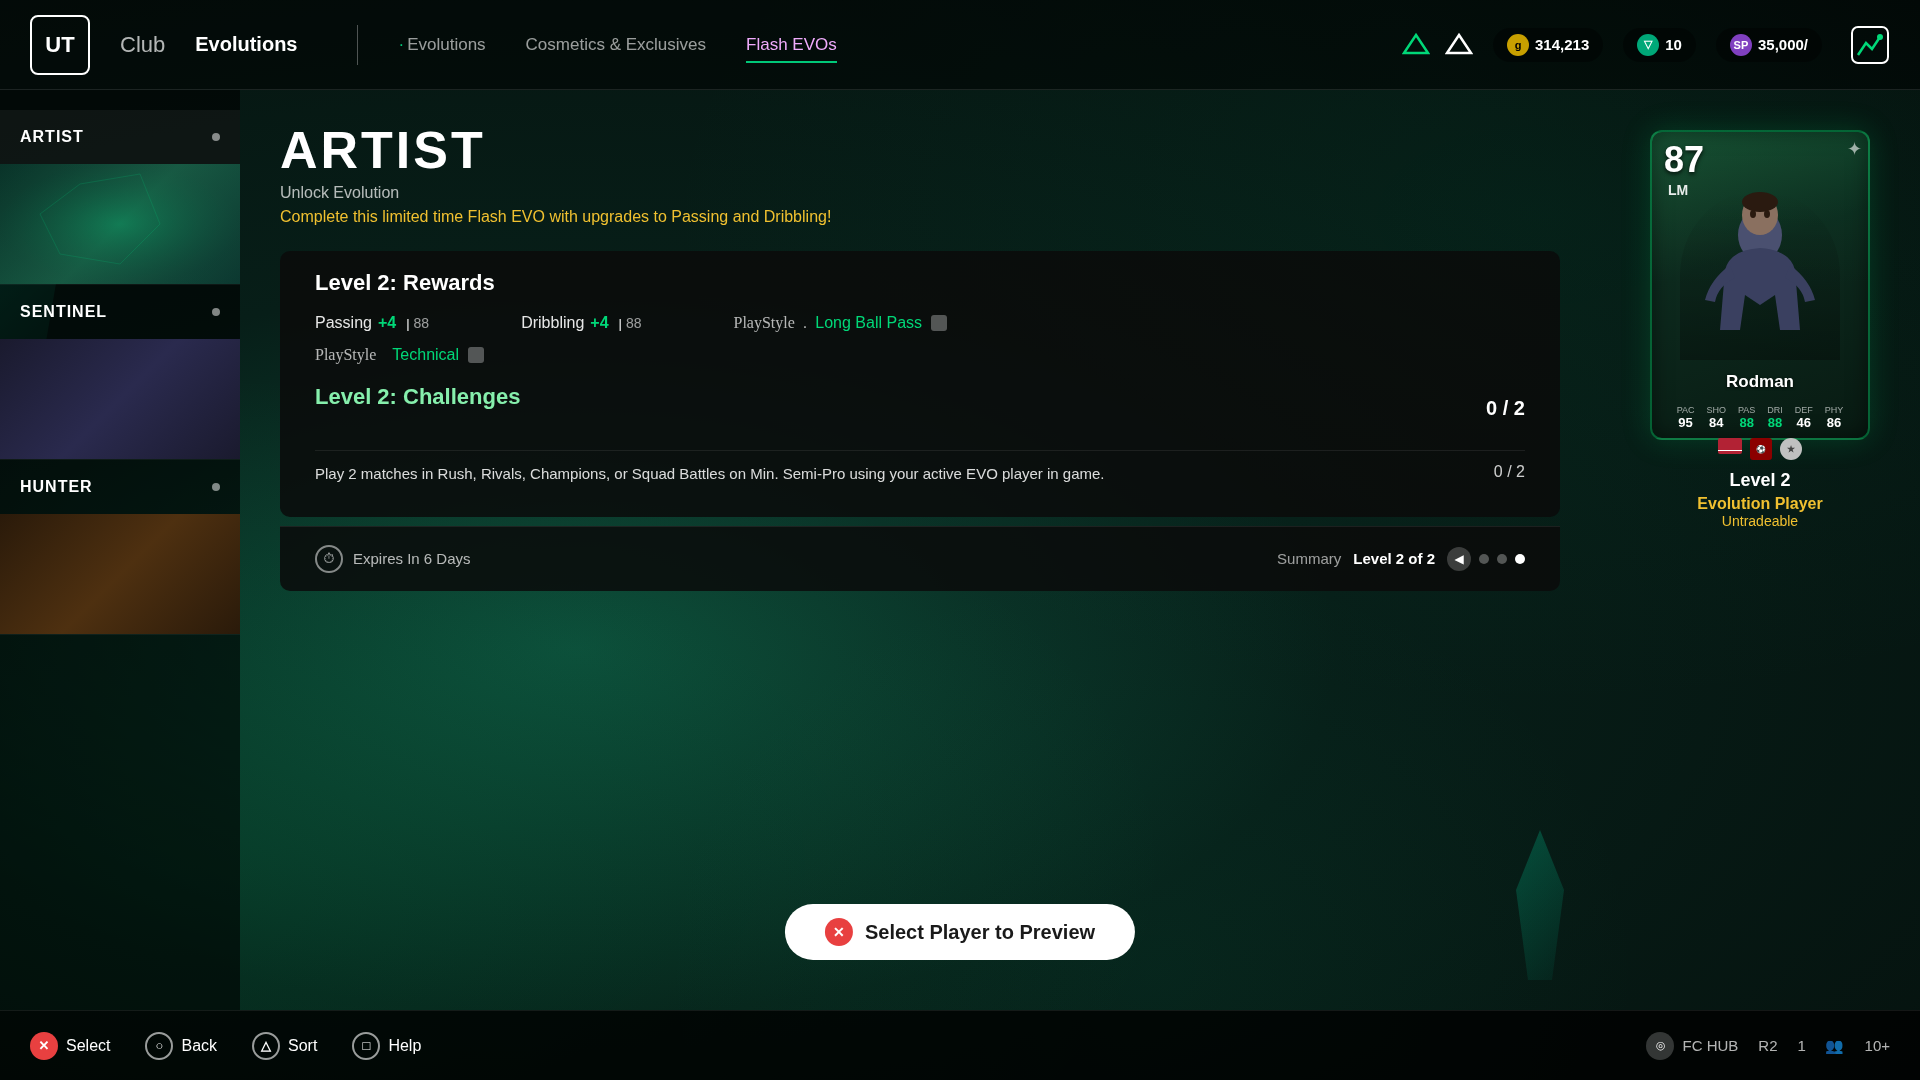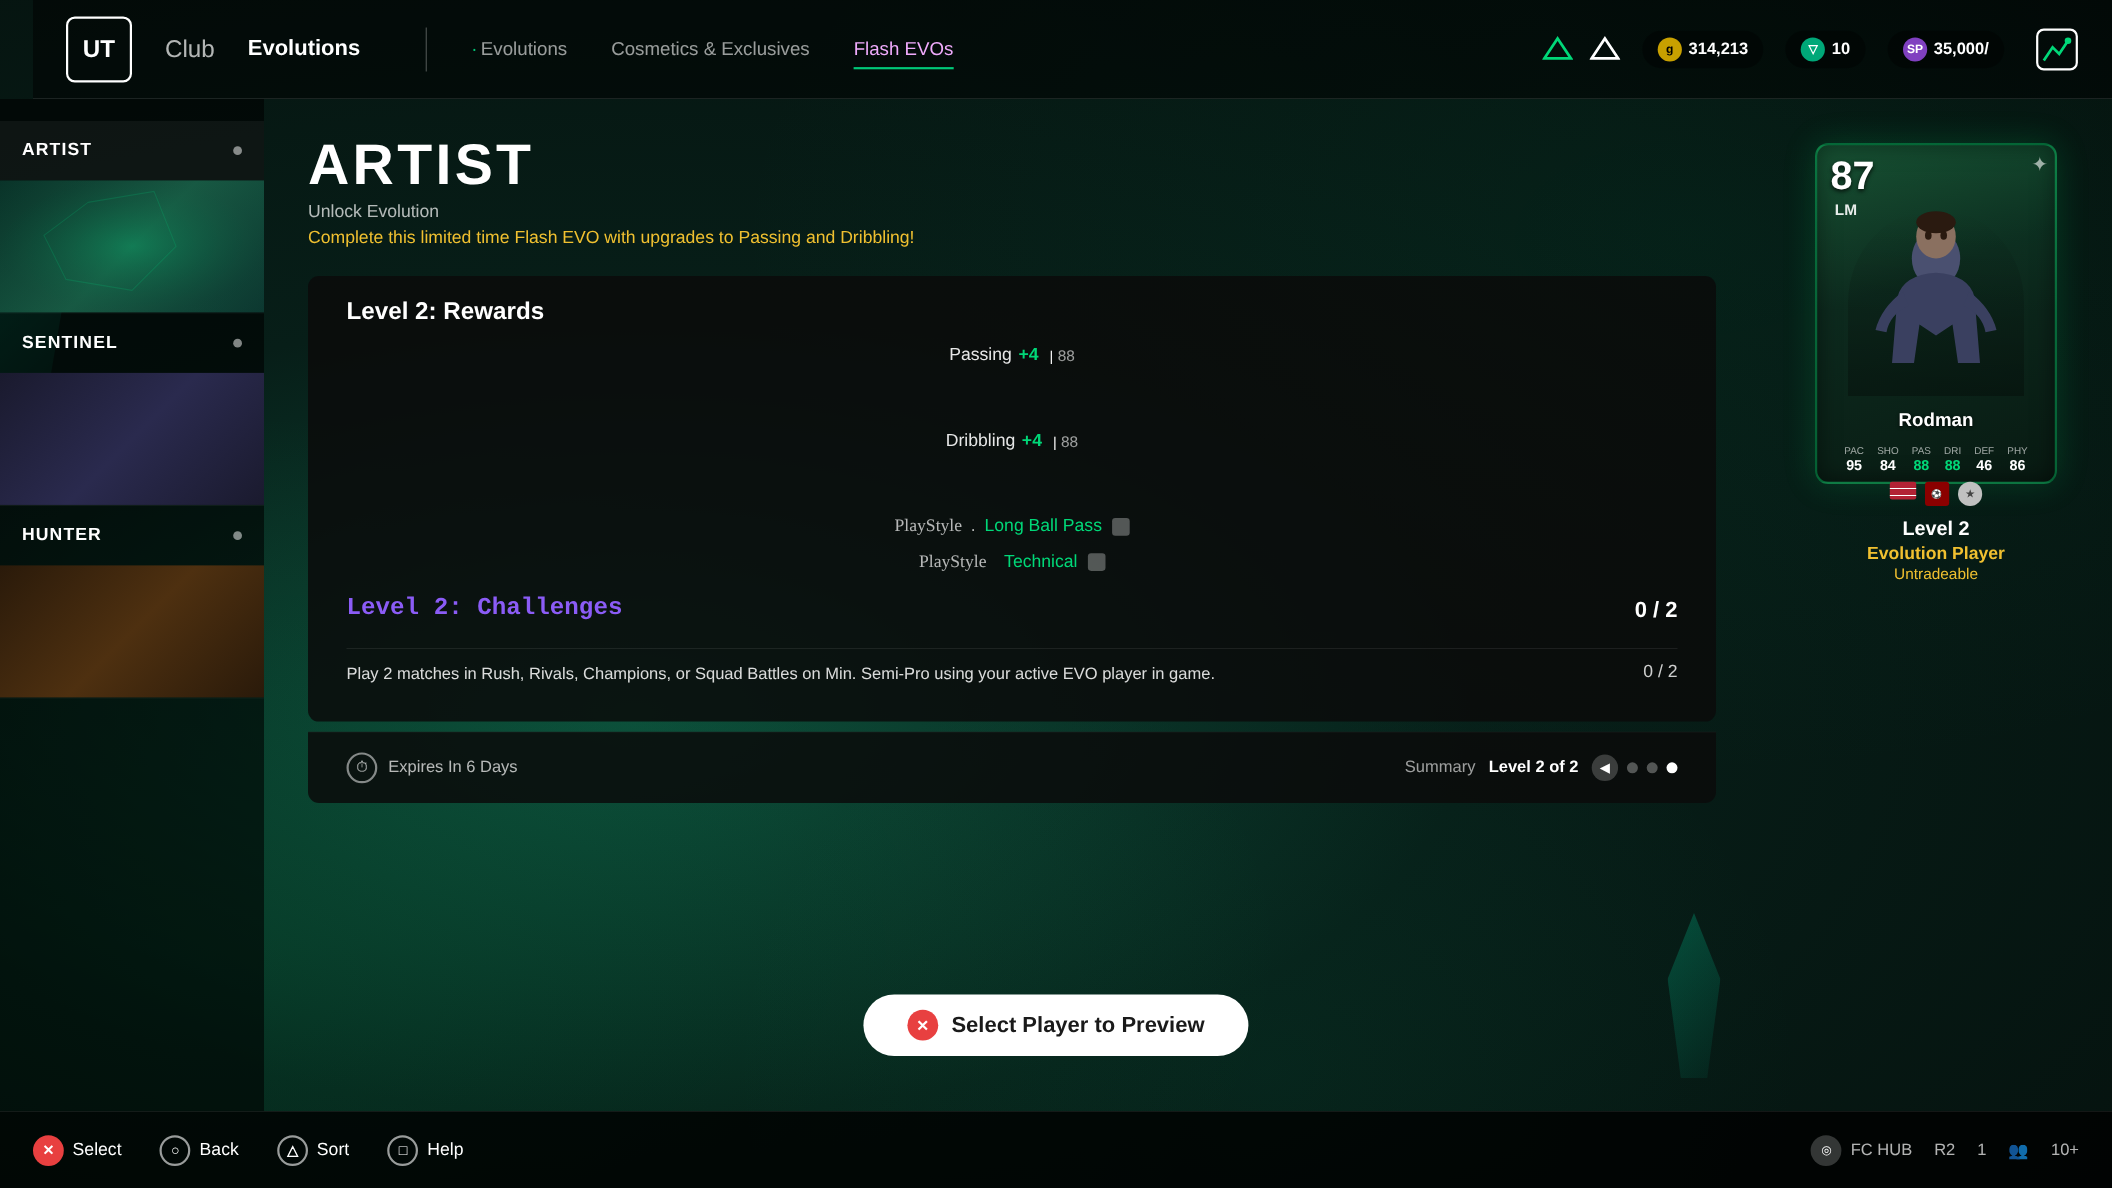--- a/index.html
+++ b/index.html
@@ -41,21 +41,20 @@
     
     .topnav {
       height: 90px;
       display: flex;
       align-items: center;
       padding: 16px 30px;
       background: rgba(0,0,0,0.5);
       border-bottom: 1px solid rgba(255,255,255,0.1);
       gap: 20px;
       flex-shrink: 0;
-      margin-left: 30px;
     }
     .logo-box {
       width: 60px;
       height: 60px;
       border: 2px solid white;
       border-radius: 8px;
       display: flex;
       align-items: center;
       justify-content: center;
       font-size: 22px;
@@ -227,24 +226,23 @@
     }
     .panel-section-title {
       font-size: 22px;
       font-weight: bold;
       color: white;
       margin-bottom: 18px;
     }
     .rewards-row {
       display: flex;
       align-items: center;
-      gap: 60px;
+      gap: 92px;
       margin-bottom: 14px;
       flex-wrap: wrap;
-      flex-direction: column;
     }
     .reward-item {
       display: flex;
       align-items: center;
       gap: 6px;
       font-size: 16px;
       color: white;
     }
     .reward-label { color: rgba(255,255,255,0.9); }
     .reward-plus { color: #00d878; font-weight: bold; }
@@ -265,23 +263,22 @@
       height: 16px;
       background: rgba(255,255,255,0.3);
       border-radius: 3px;
       vertical-align: middle;
       margin-left: 3px;
     }
 
     .challenges-section-title {
       font-size: 22px;
       font-weight: bold;
-      color: #8b5cf6;
-      margin-bottom: 6px;
-      font-family: Liberation Mono, monospace;
+      color: #86efac;
+      margin-bottom: 22px;
     }
     .challenges-header {
       display: flex;
       justify-content: space-between;
       align-items: center;
       margin-bottom: 18px;
     }
     .challenges-count {
       font-size: 20px;
       color: white;

